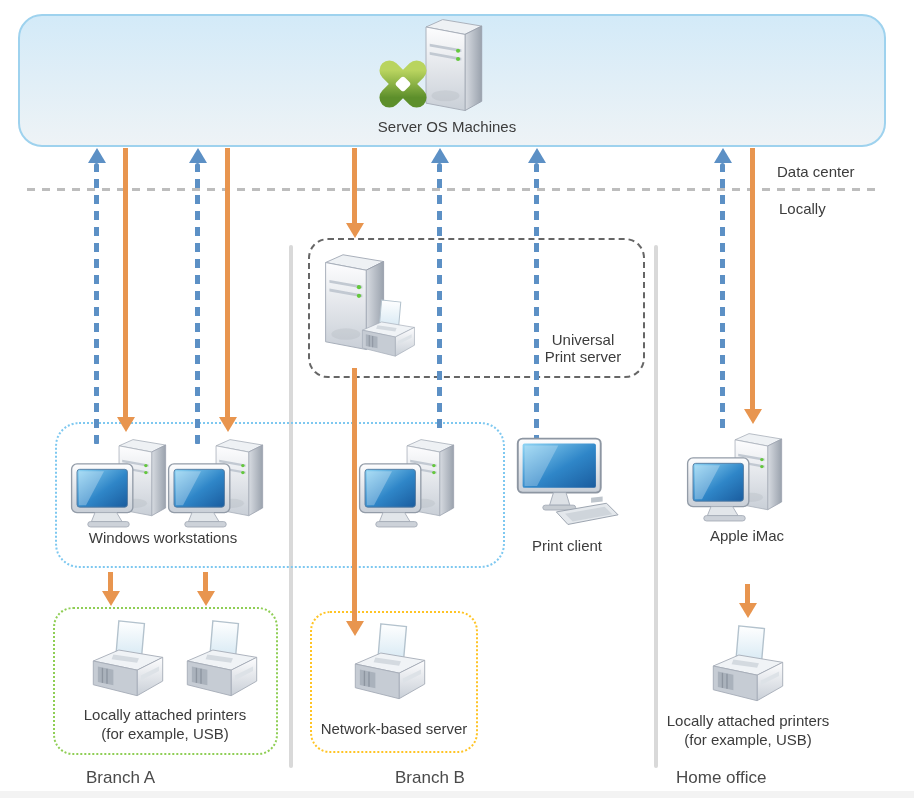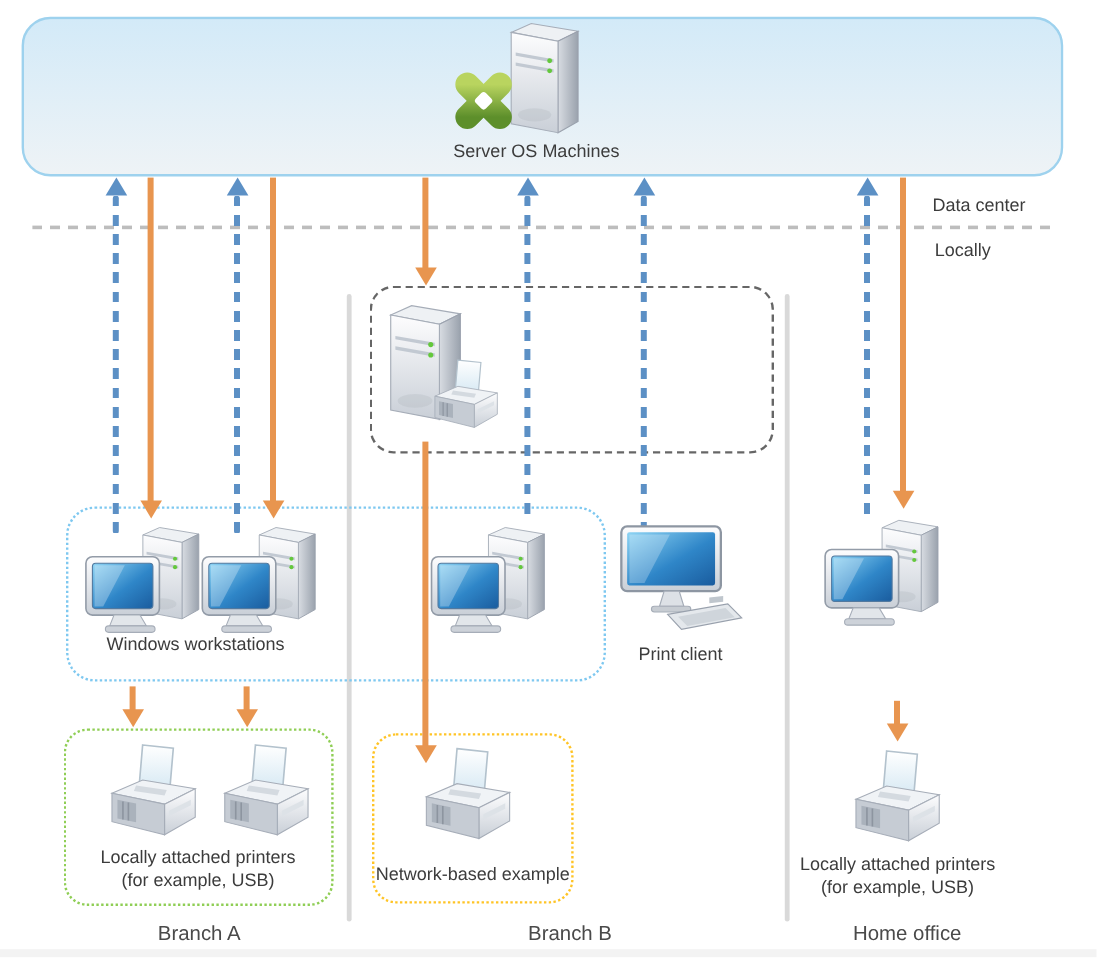--- a/index.html
+++ b/index.html
@@ -45,21 +45,21 @@
     background:repeating-linear-gradient(180deg,var(--blue) 0 9px,transparent 9px 16px);}
   .shaft-orange{width:5px;background:var(--orange);z-index:3;}
   .head-up{width:0;height:0;border-left:9px solid transparent;border-right:9px solid transparent;
     border-bottom:15px solid var(--blue);z-index:3;}
   .head-down{width:0;height:0;border-left:9px solid transparent;border-right:9px solid transparent;
     border-top:15px solid var(--orange);z-index:3;}
   
   .icon{z-index:4;}
   .lbl{z-index:5;font-size:15px;line-height:19px;text-align:center;color:#3c3c3c;white-space:nowrap;}
   .lbl-left{text-align:center;}
-  .footer-lbl{z-index:5;font-size:17px;color:#4a4a4a;text-align:center;white-space:nowrap;}
+  .footer-lbl{z-index:5;font-size:17px;color:#4a4a4a;white-space:nowrap;}
   .bottom-strip{left:0;top:791px;width:914px;height:7px;background:#f3f3f3;z-index:1;}
 </style>
 </head>
 <body>
 
 <svg width="0" height="0" style="position:absolute" aria-hidden="true">
   <defs>
     <linearGradient id="gScreen" x1="0" y1="0" x2="1" y2="1">
       <stop offset="0" stop-color="#8ed4f4"></stop>
         <stop offset=".55" stop-color="#2f86c8"></stop>
@@ -189,20 +189,24 @@
   <div class="abs shaft-orange" style="left:108px;top:572px;height:20px"></div>
   <div class="abs head-down" style="left:102px;top:591px"></div>
   <div class="abs shaft-orange" style="left:203px;top:572px;height:20px"></div>
   <div class="abs head-down" style="left:197px;top:591px"></div>
   <div class="abs shaft-orange" style="left:745px;top:584px;height:20px"></div>
   <div class="abs head-down" style="left:739px;top:603px"></div>
 
   <svg class="abs icon" style="left:314px;top:246px" width="116" height="120">
       <use href="#i-printserver"></use>
     </svg>
+  <div class="abs lbl" style="left:523px;top:331px;width:120px;line-height:17px">
+    <div>Universal</div>
+    <div>Print server</div>
+  </div>
 
   <svg class="abs icon" style="left:68px;top:434px" width="104" height="104">
       <use href="#i-pc"></use>
     </svg>
   <svg class="abs icon" style="left:165px;top:434px" width="104" height="104">
       <use href="#i-pc"></use>
     </svg>
   <svg class="abs icon" style="left:356px;top:434px" width="104" height="104">
       <use href="#i-pc"></use>
     </svg>
@@ -210,37 +214,38 @@
 
   <svg class="abs icon" style="left:512px;top:436px" width="108" height="94">
       <use href="#i-thin"></use>
     </svg>
   <div class="abs lbl" style="left:512px;top:536px;width:110px">Print client</div>
 
   <svg class="abs icon" style="left:684px;top:428px" width="104" height="104">
       <use href="#i-pc"></use>
     </svg>
   <div class="abs lbl" style="left:662px;top:526px;width:170px">
+    <div>Apple iMac</div>
   </div>
 
   <svg class="abs icon" style="left:86px;top:617px" width="84" height="88">
       <use href="#i-printer"></use>
     </svg>
   <svg class="abs icon" style="left:180px;top:617px" width="84" height="88">
       <use href="#i-printer"></use>
     </svg>
   <div class="abs lbl" style="left:55px;top:705px;width:220px">
     <div>Locally attached printers</div>
     <div>(for example, USB)</div>
   </div>
 
   <svg class="abs icon" style="left:348px;top:620px" width="84" height="88">
       <use href="#i-printer"></use>
     </svg>
-  <div class="abs lbl" style="left:312px;top:719px;width:164px">Network-based example</div>
+  <div class="abs lbl" style="left:312px;top:719px;width:164px">Network-based server</div>
 
   <svg class="abs icon" style="left:706px;top:622px" width="84" height="88">
       <use href="#i-printer"></use>
     </svg>
   <div class="abs lbl" style="left:658px;top:711px;width:180px">
     <div>Locally attached printers</div>
     <div>(for example, USB)</div>
   </div>
 
   <div class="abs footer-lbl" style="left:86px;top:768px;width:160px">Branch A</div>

